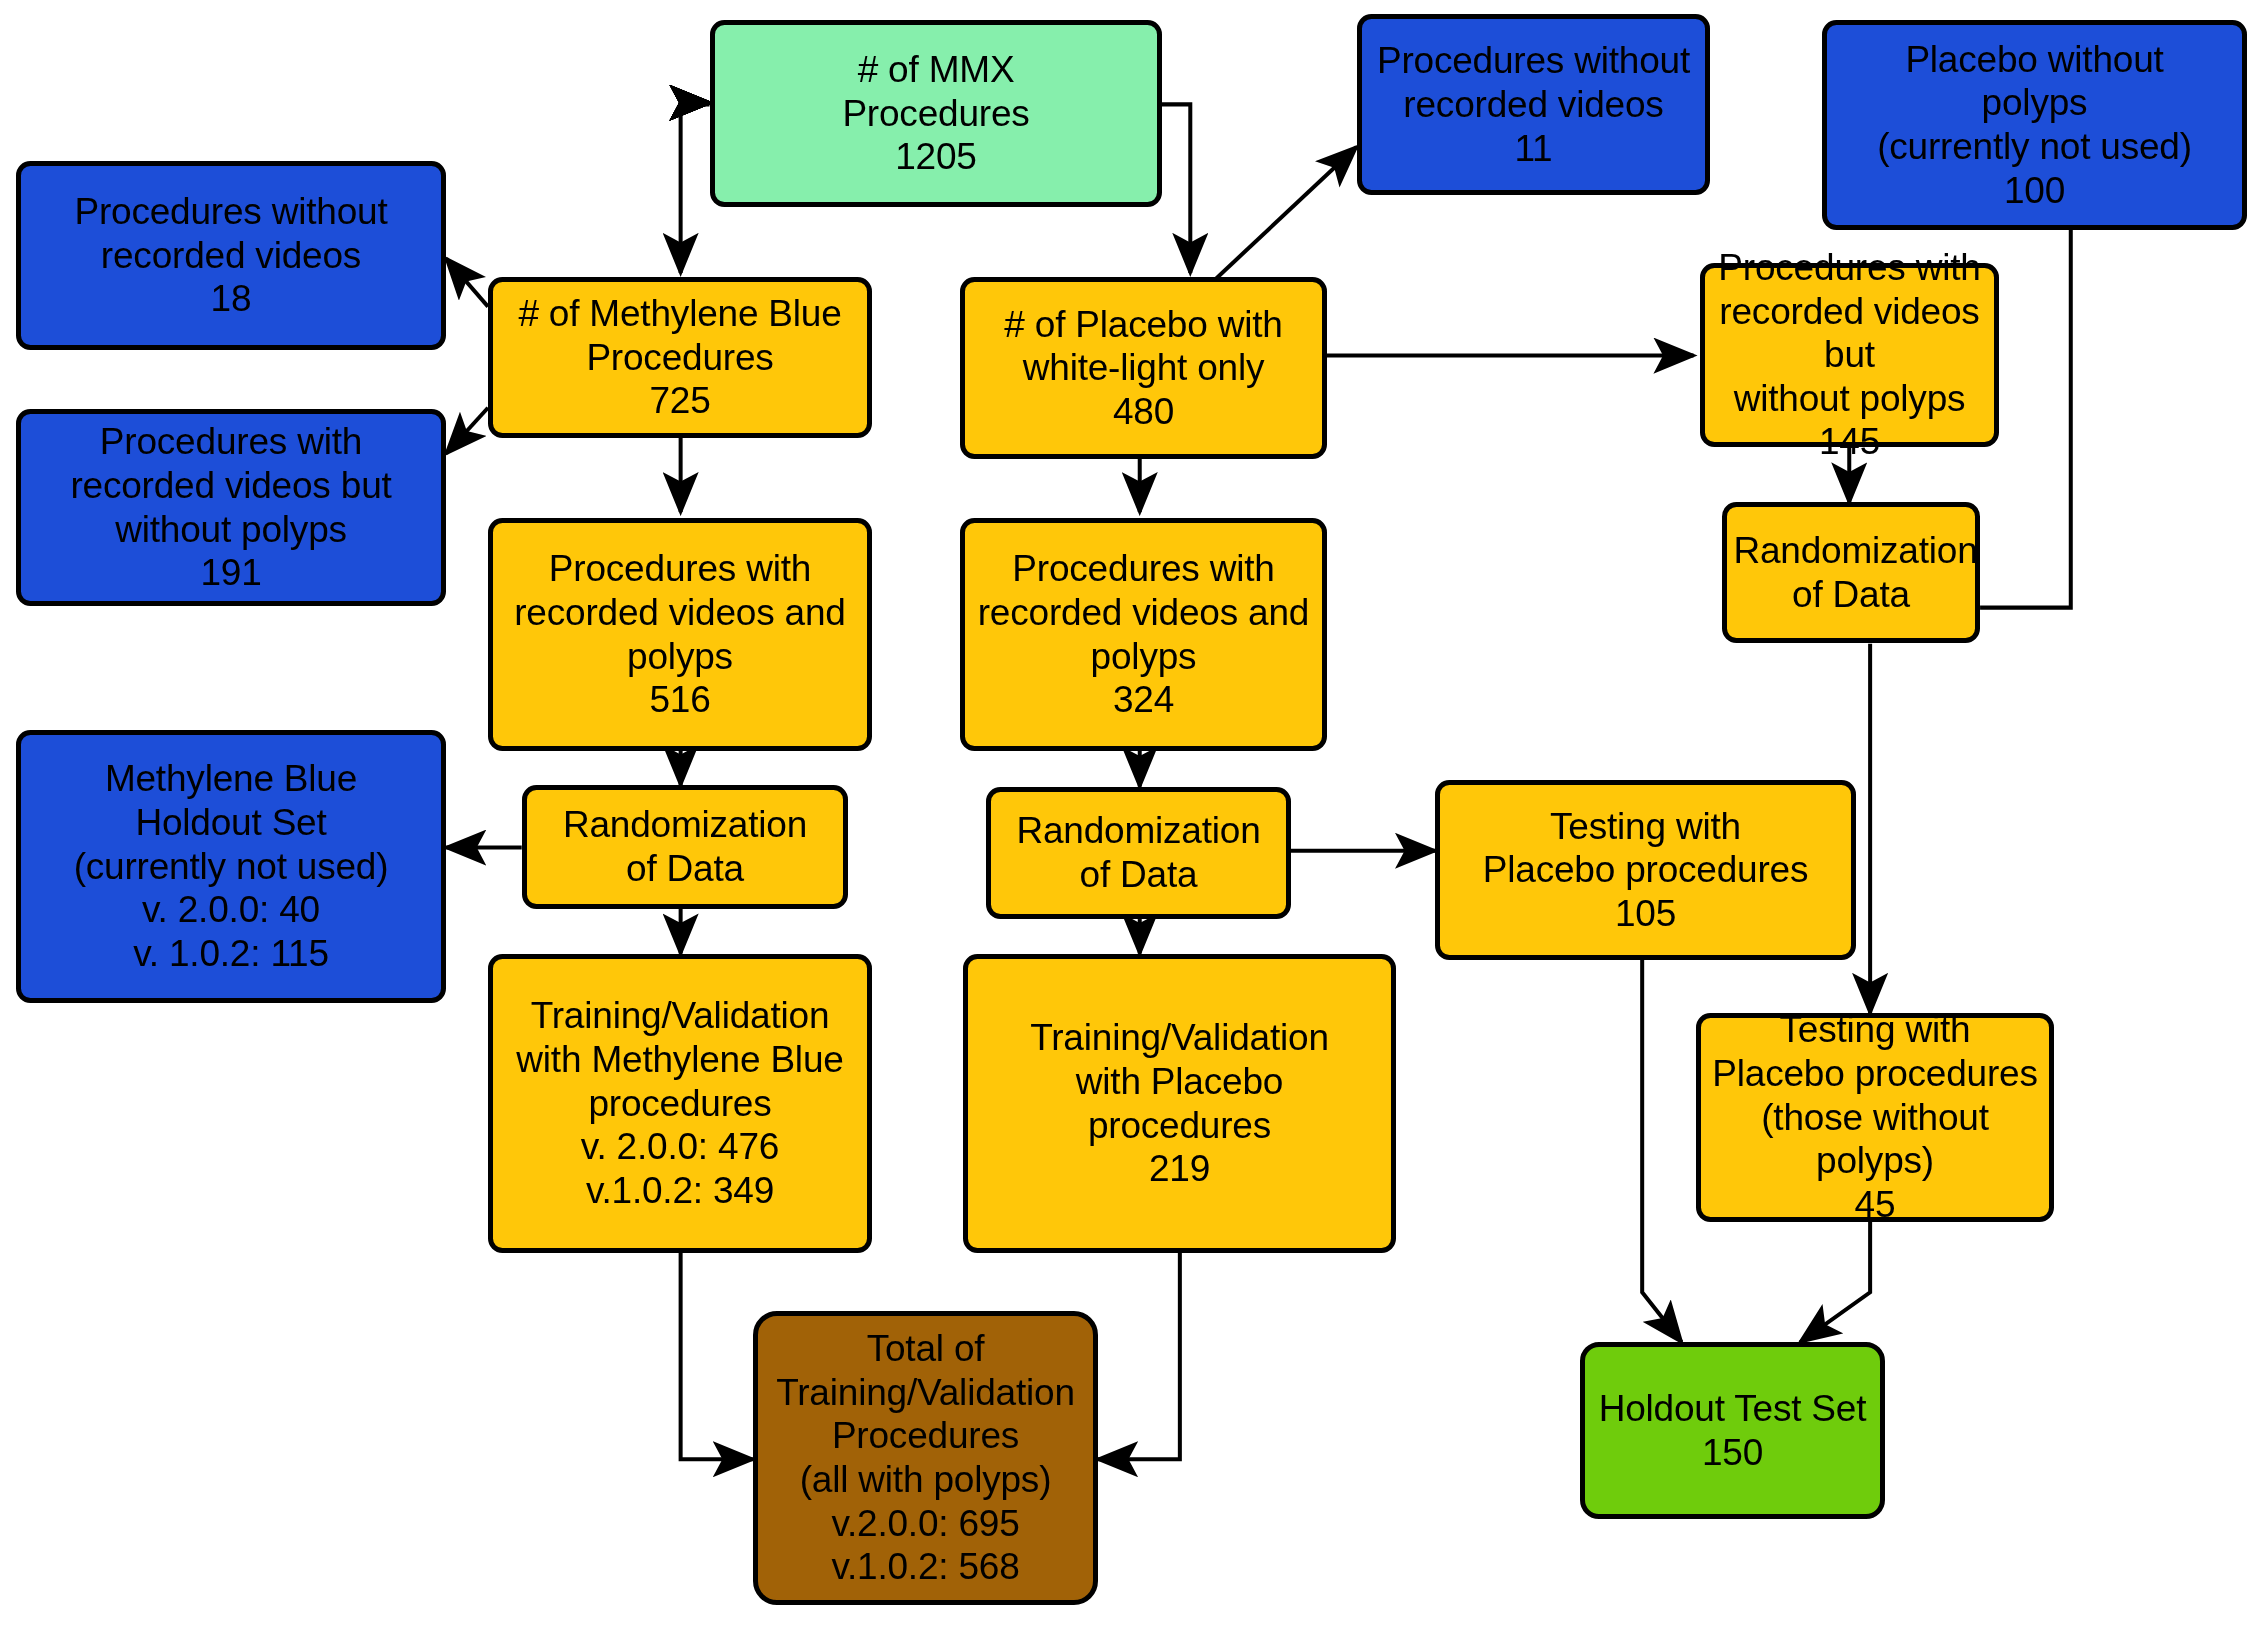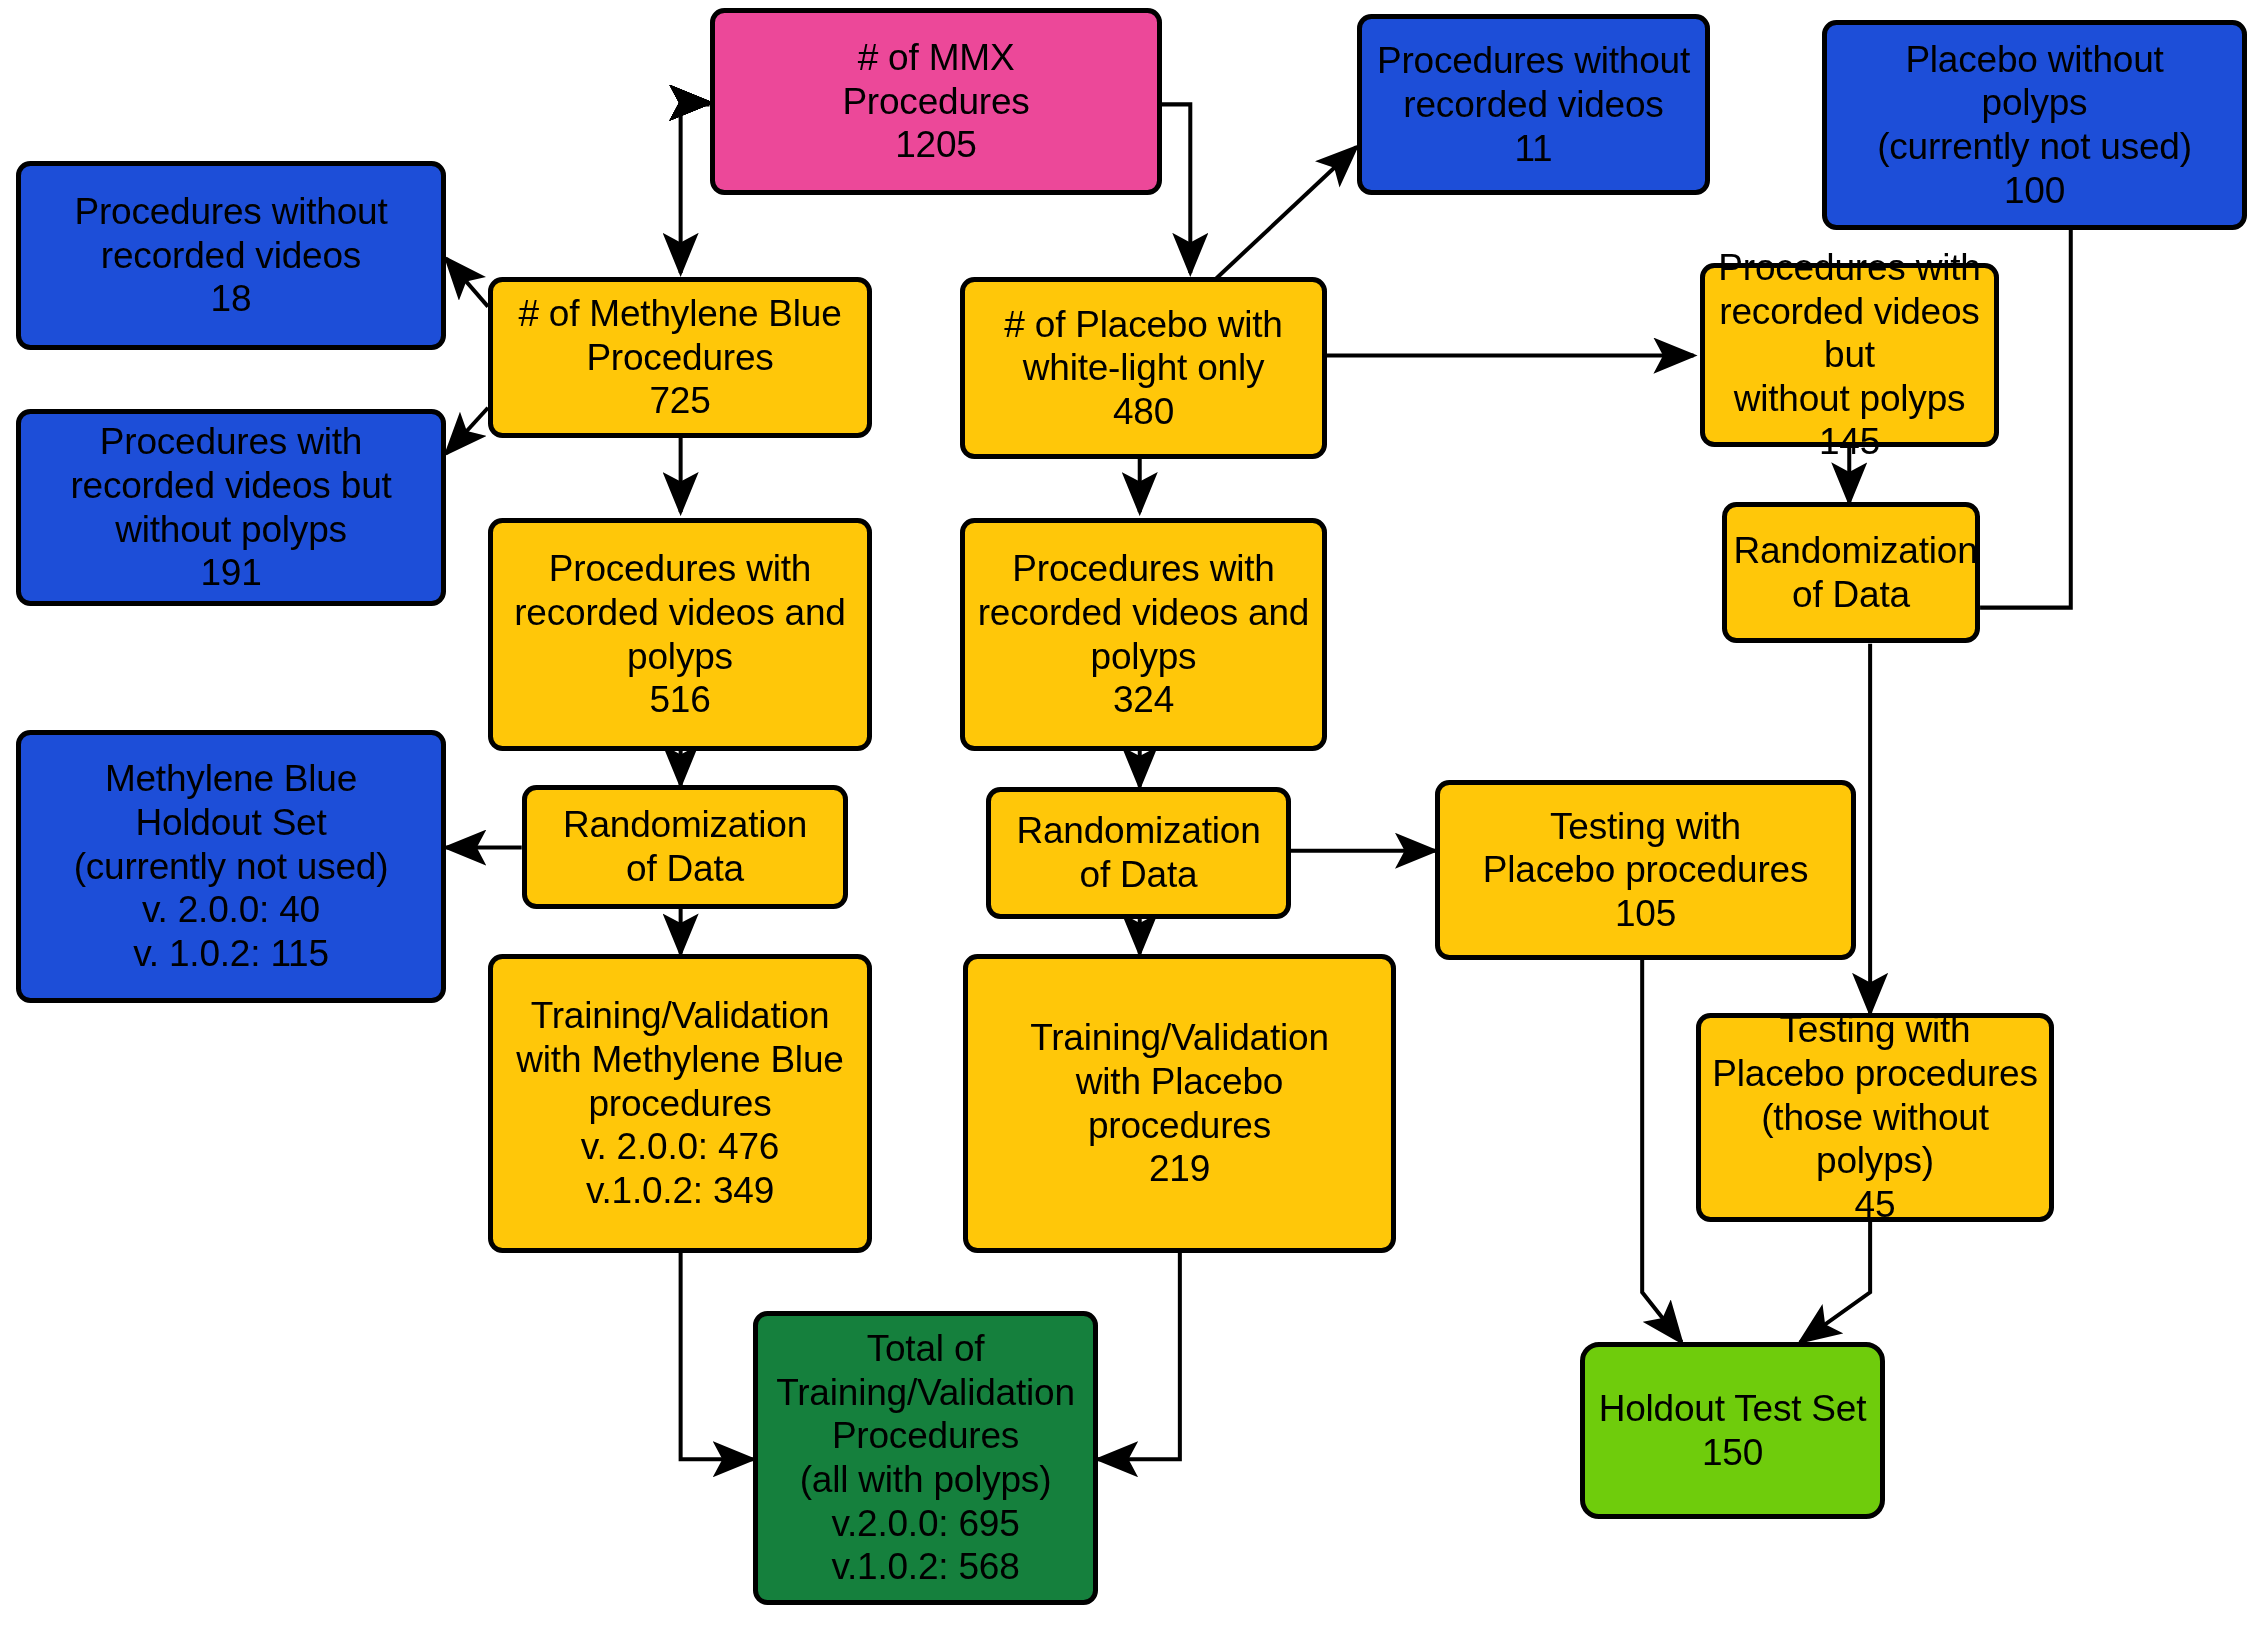--- a/index.html
+++ b/index.html
@@ -38,24 +38,24 @@
     font-size: 37px;
     line-height: 1.18;
     letter-spacing: -0.2px;
     padding: 3.2px 6.4px;
     z-index: 2;
   }
   .node .txt {
     width: 100%;
     white-space: pre-line;
   }
-  .fill-white  { background: #ec4899; }
+  .fill-white  { background: #86efac; margin-top: 12px; }
   .fill-gray   { background: #1d4ed8; }
   .fill-yellow { background: #ffc709; }
-  .fill-cyan   { background: #15803d; }
+  .fill-cyan   { background: #a16207; border-radius: 24px; }
   .fill-green  { background: #6fcc0c; }
 </style>
 </head>
 <body>
 
 <div id="canvas">
 
   <svg class="edges" viewBox="0 0 2817 2032">
     <defs>
       <marker id="ah" markerWidth="11" markerHeight="9" refX="10" refY="4.5" orient="auto" markerUnits="strokeWidth">

